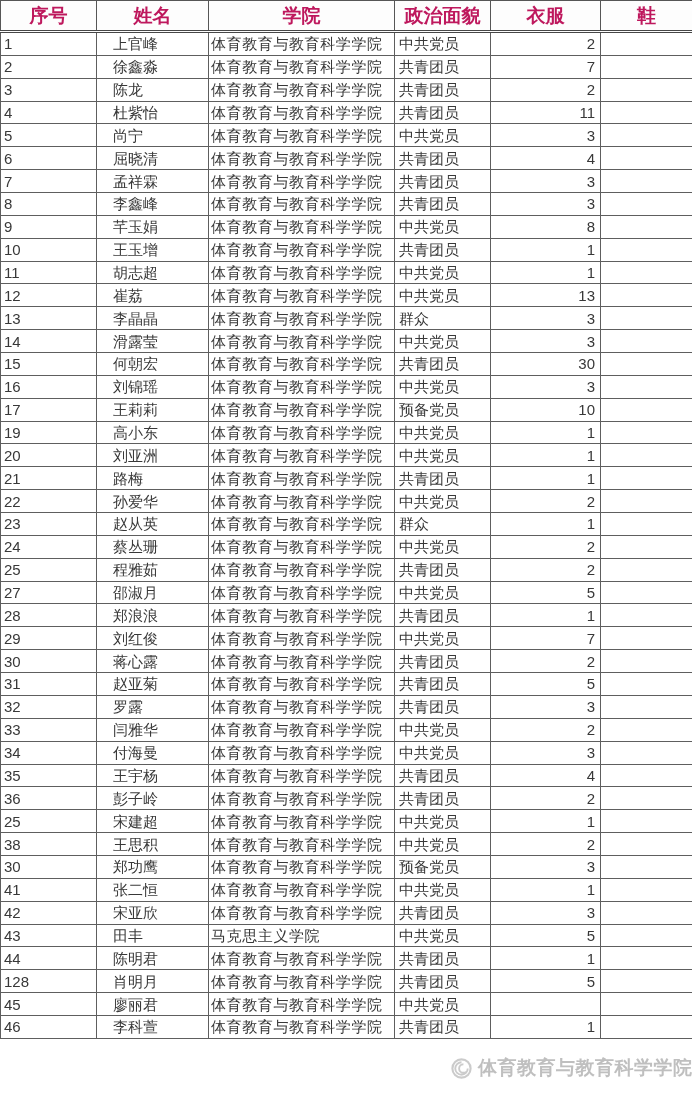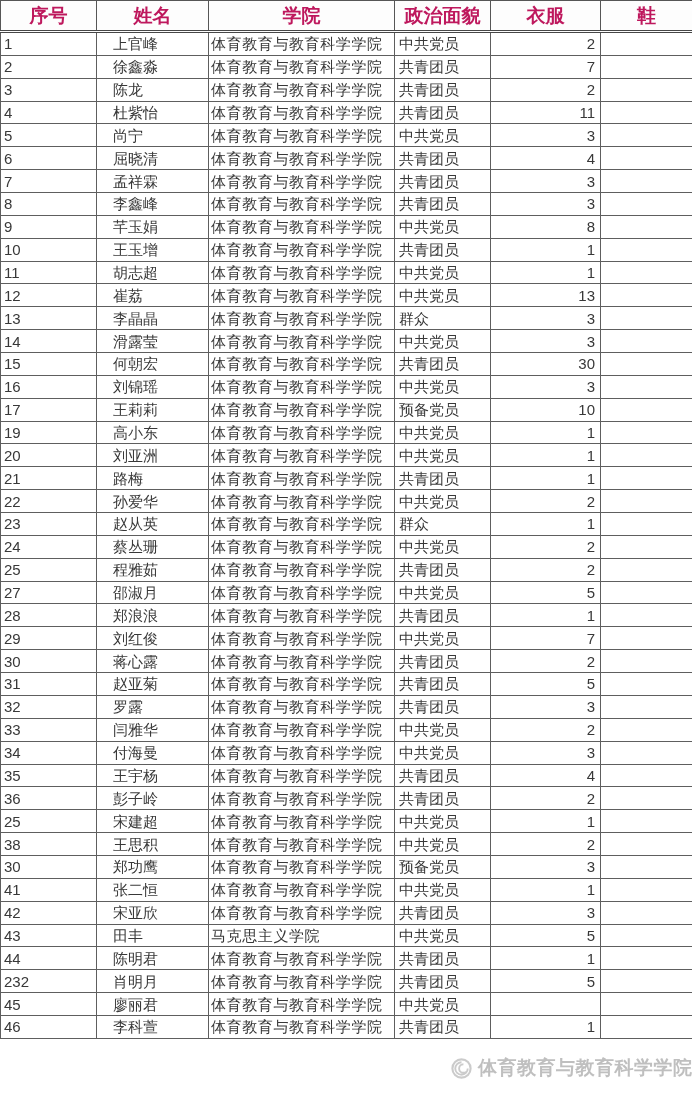--- a/index.html
+++ b/index.html
@@ -408,21 +408,21 @@
         </tr>
         <tr>
           <td class="c0">44</td>
           <td class="c1">陈明君</td>
           <td class="c2">体育教育与教育科学学院</td>
           <td class="c3">共青团员</td>
           <td class="c4">1</td>
           <td class="c5"></td>
         </tr>
         <tr>
-          <td class="c0">232</td>
+          <td class="c0">128</td>
           <td class="c1">肖明月</td>
           <td class="c2">体育教育与教育科学学院</td>
           <td class="c3">共青团员</td>
           <td class="c4">5</td>
           <td class="c5"></td>
         </tr>
         <tr>
           <td class="c0">45</td>
           <td class="c1">廖丽君</td>
           <td class="c2">体育教育与教育科学学院</td>

